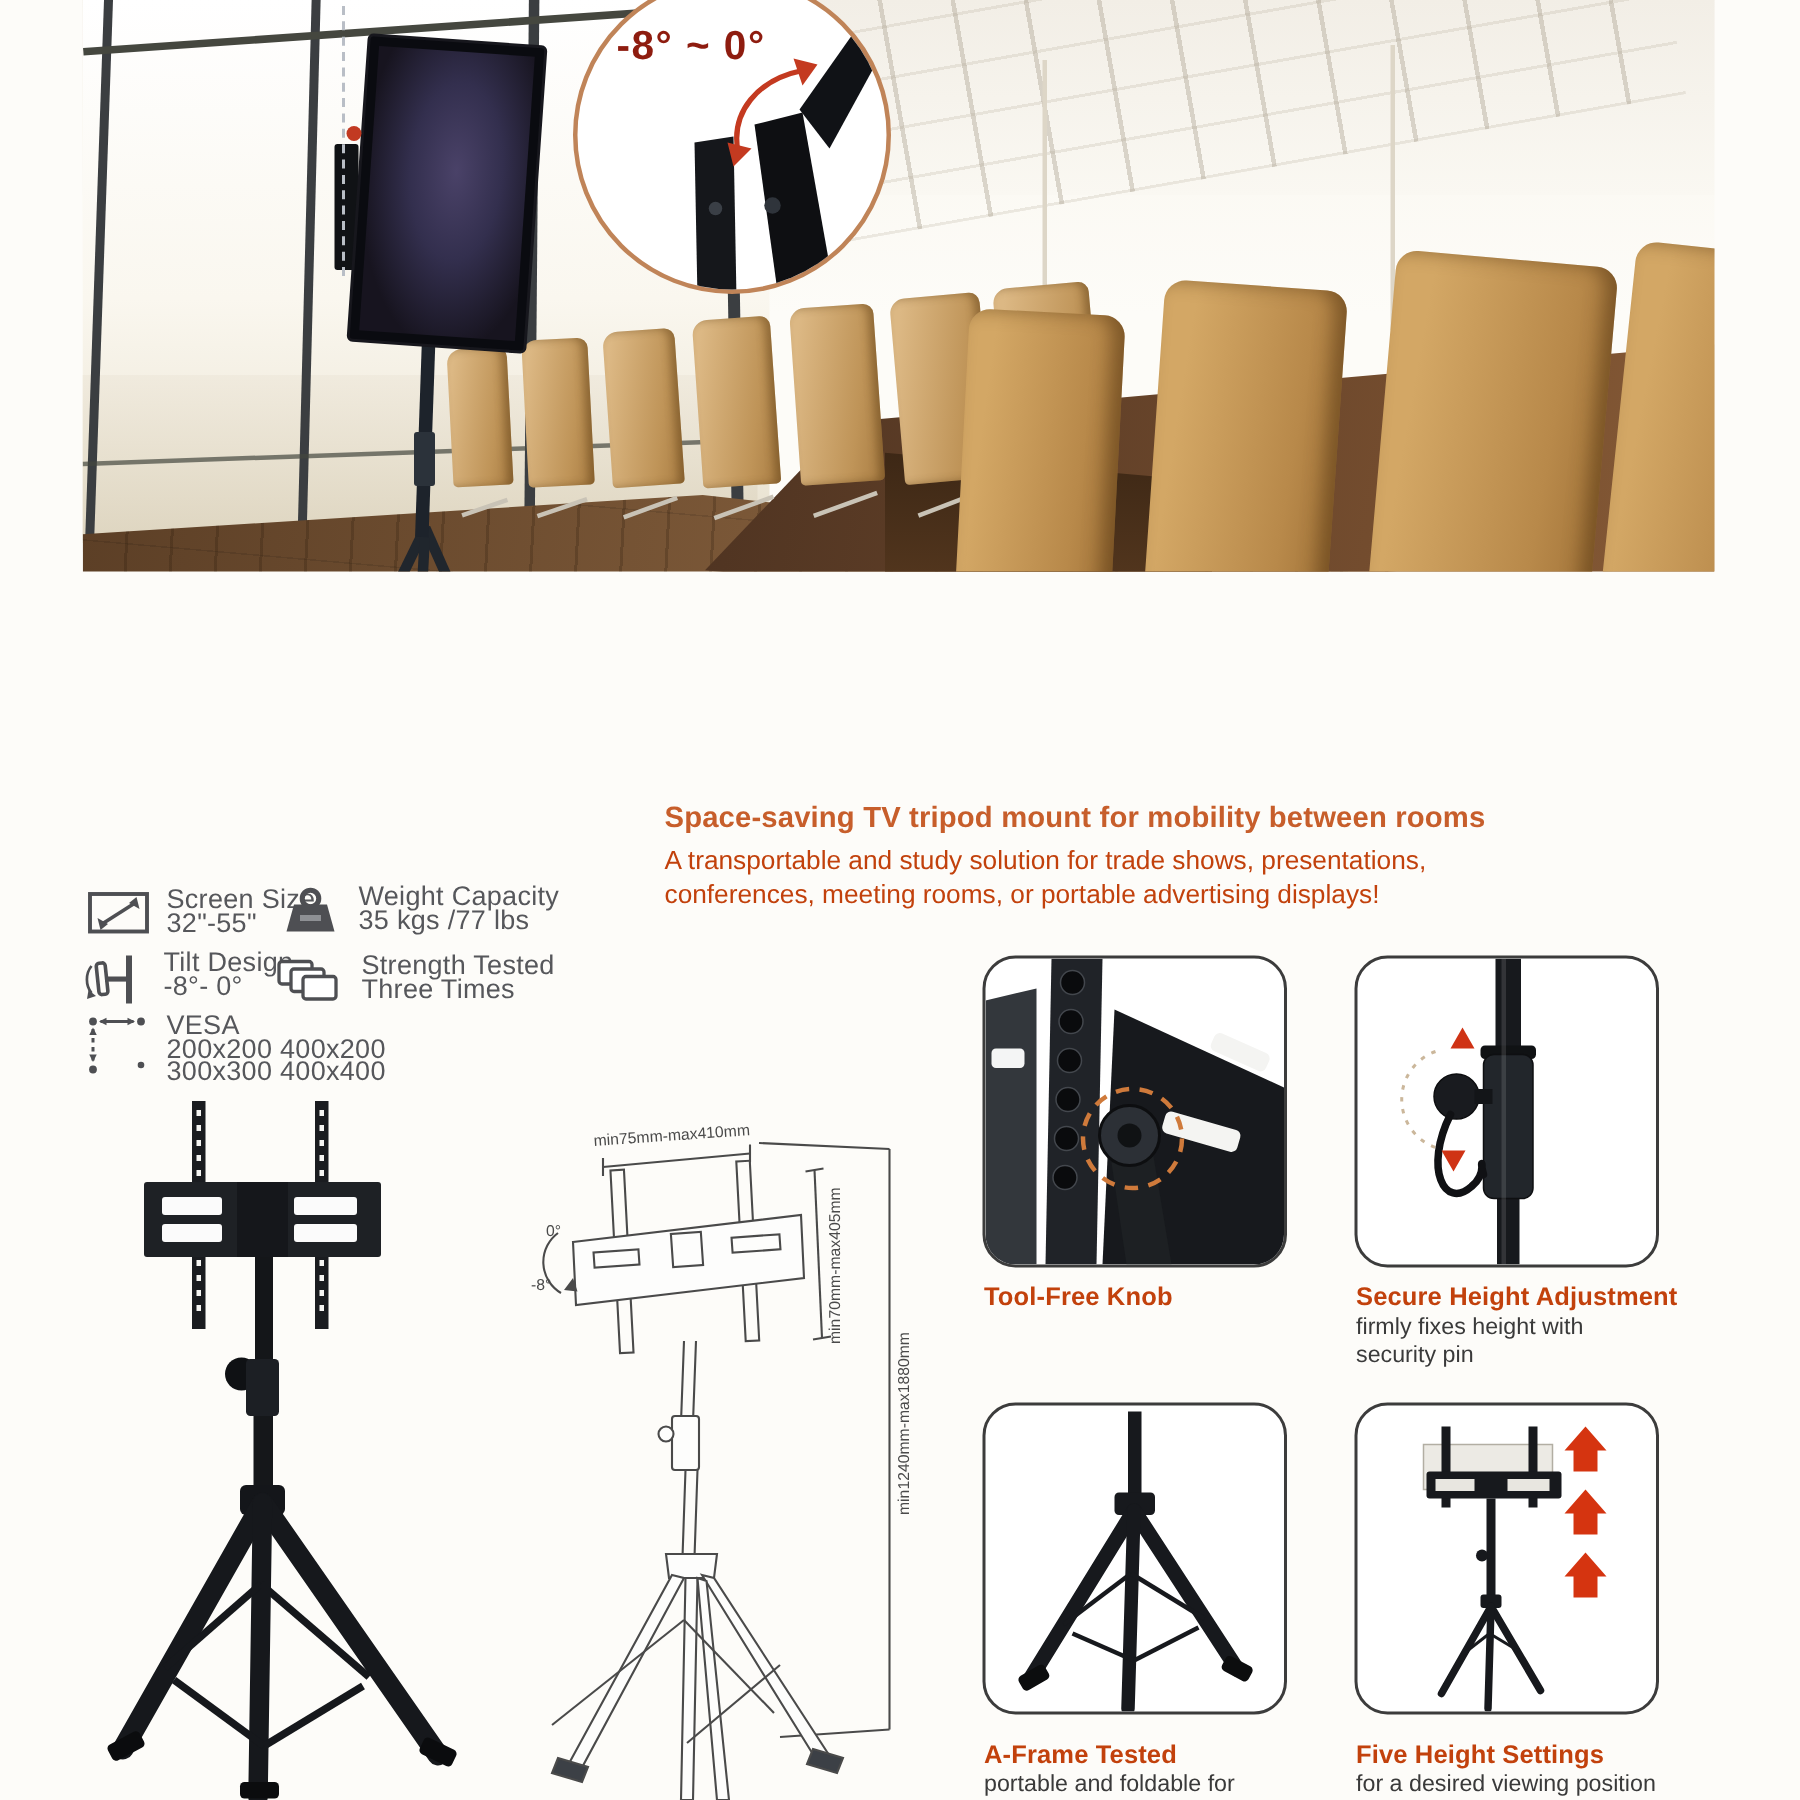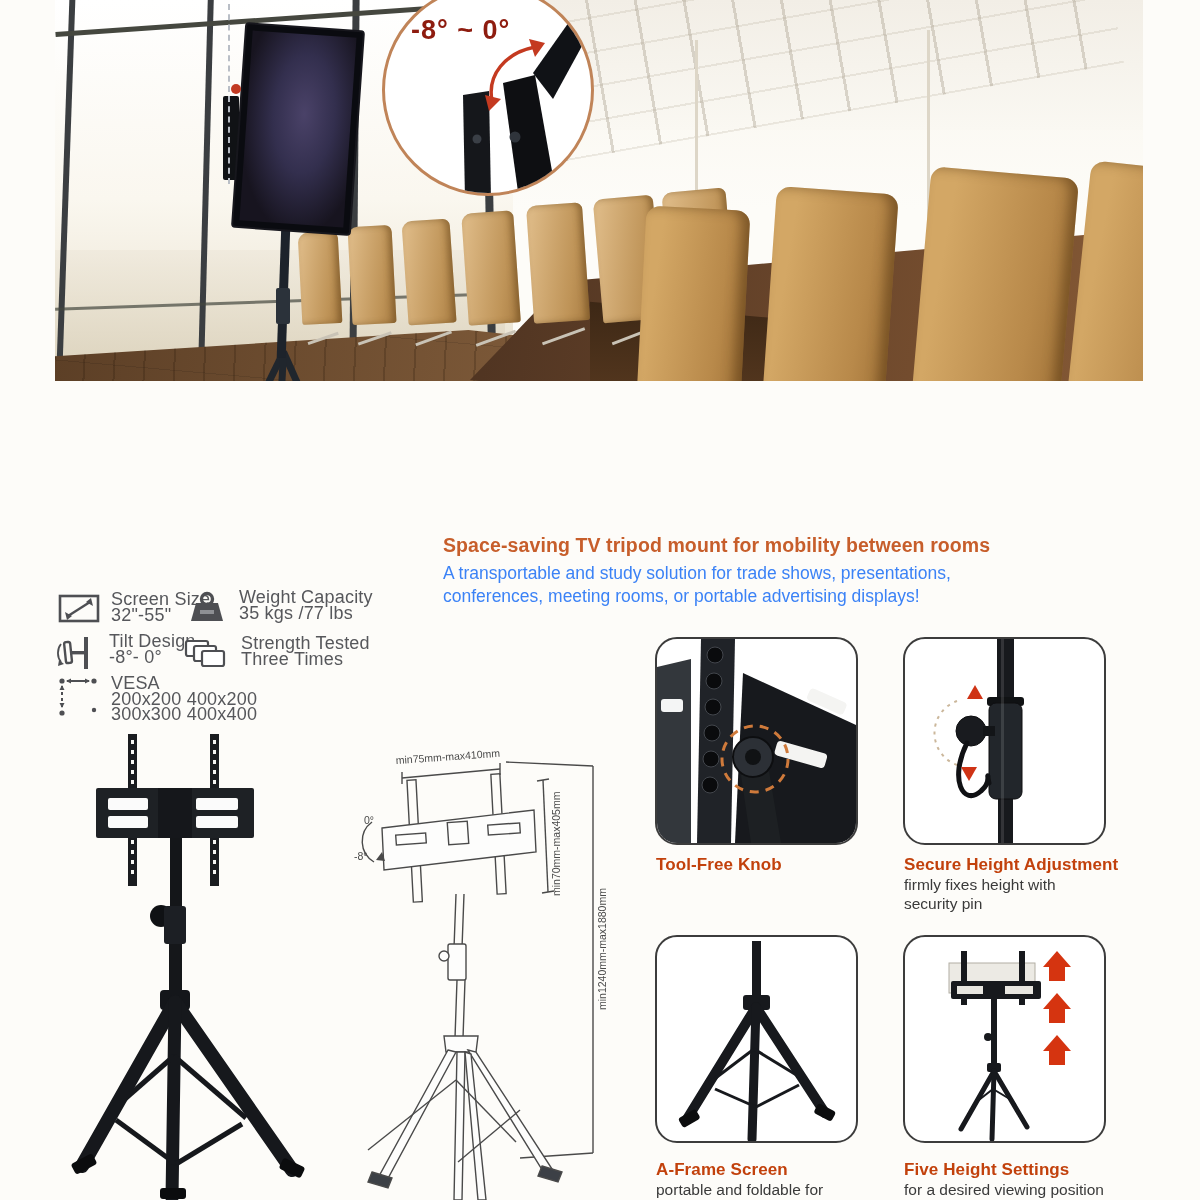--- a/index.html
+++ b/index.html
@@ -59,21 +59,21 @@
   .ptv-mount{position:absolute;left:168px;top:96px;width:16px;height:84px;background:#101215;border-radius:2px}
   .dash-line{position:absolute;left:173px;top:4px;height:180px;border-left:2px dashed #b9bec6}
   .red-dot{position:absolute;left:176px;top:84px;width:10px;height:10px;border-radius:50%;background:#c23a22}
   .tilt-circle{position:absolute;left:327px;top:-16px;width:212px;height:212px;border-radius:50%;
                background:#fff;border:3px solid #c08458;overflow:hidden}
   .tilt-text{position:absolute;left:26px;top:28px;font-weight:bold;font-size:27px;letter-spacing:1px;color:#8e1c0f}
 
   
   .intro{position:absolute;left:443px;top:534px;width:640px}
   .headline{font-size:19.5px;font-weight:bold;color:#c75e2b;letter-spacing:.1px;margin-bottom:5px}
-  .desc-line{font-size:17.5px;color:#3b82f6;line-height:22.5px}
+  .desc-line{font-size:17.5px;color:#c2410c;line-height:22.5px}
 
   
   .spec{position:absolute;display:flex;gap:11px;align-items:flex-start;color:#56575b;
         font-size:18px;line-height:15.5px;letter-spacing:.2px}
   .spec svg{flex:0 0 auto;margin-top:1px}
 
   
   .product-art{position:absolute;left:50px;top:720px}
   .diagram{position:absolute;left:338px;top:748px}
   .diagram text{font-size:10.5px;fill:#4a4a4a;font-family:"Liberation Sans",sans-serif}
@@ -367,21 +367,21 @@
   </div>
 
   <div class="feat-title" style="left:656px;top:855px">Tool-Free Knob</div>
 
   <div class="feat-title" style="left:904px;top:855px">Secure Height Adjustment</div>
   <div class="feat-desc" style="left:904px;top:875px">
     <span>firmly fixes height with</span><br>
     <span>security pin</span>
   </div>
 
-  <div class="feat-title" style="left:656px;top:1160px">A-Frame Screen</div>
+  <div class="feat-title" style="left:656px;top:1160px">A-Frame Tested</div>
   <div class="feat-desc" style="left:656px;top:1180px">
     <span>portable and foldable for</span><br>
     
   </div>
 
   <div class="feat-title" style="left:904px;top:1160px">Five Height Settings</div>
   <div class="feat-desc" style="left:904px;top:1180px">
     <span>for a desired viewing position</span>
   </div>
 

